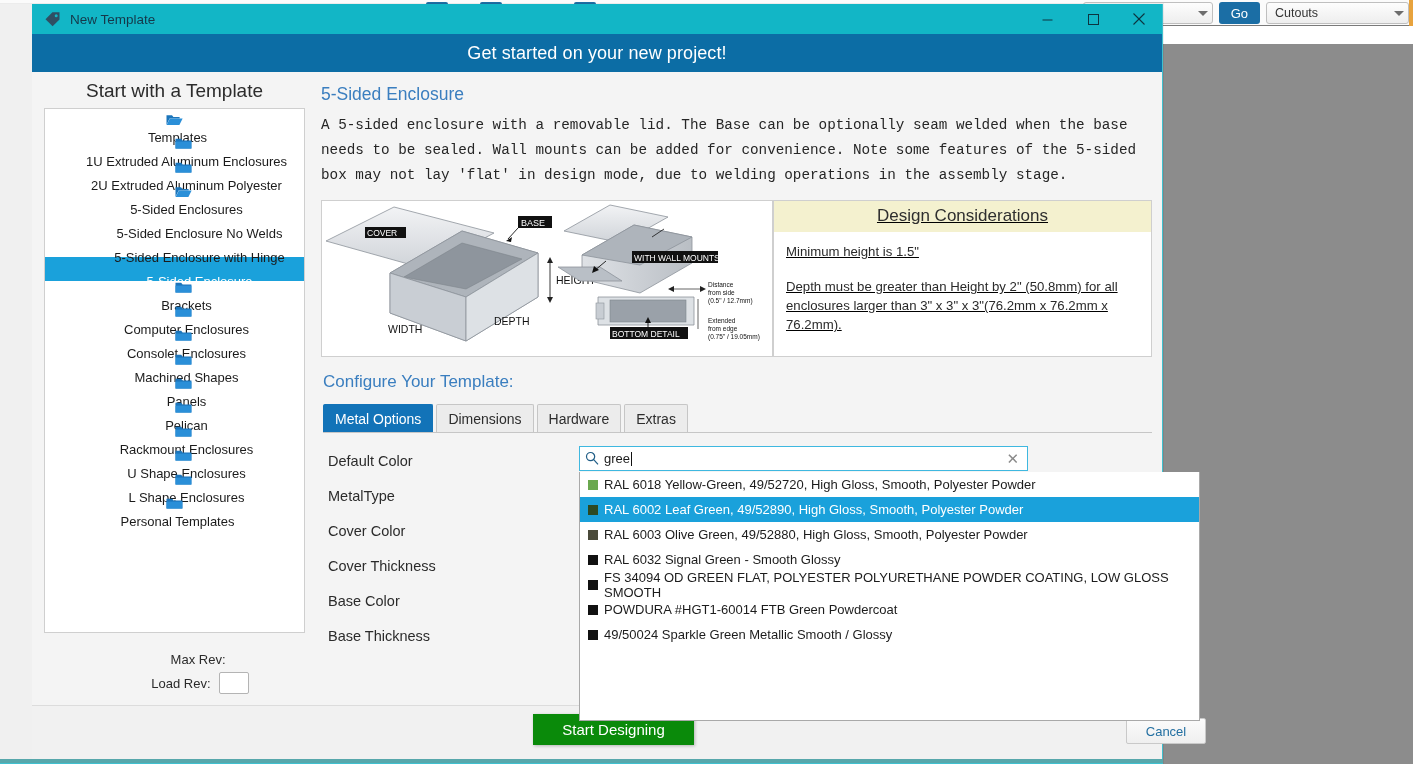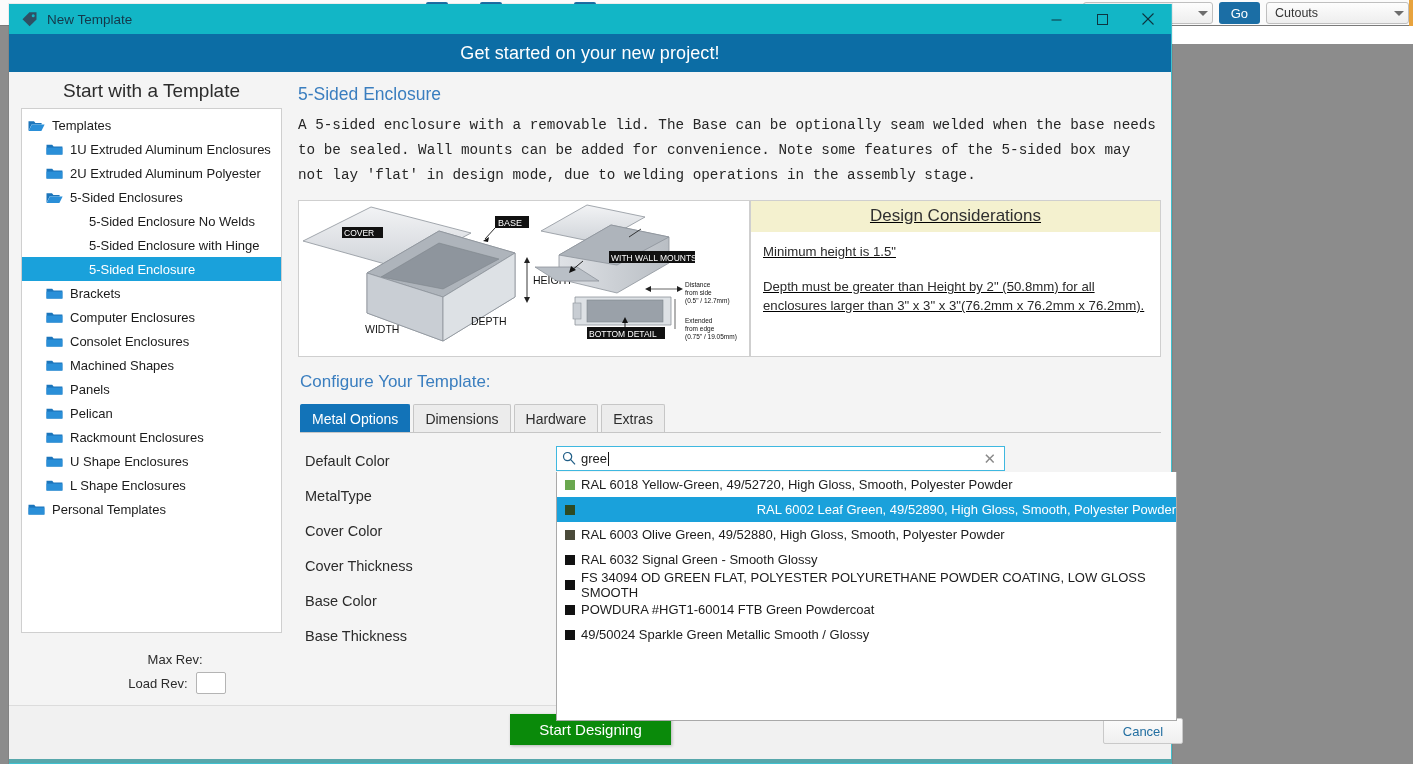--- a/index.html
+++ b/index.html
@@ -25,24 +25,24 @@
   .bg-btn-go {
     height: 22px; background: #1b6ea5; color: #fff; border-radius: 3px;
     display: flex; align-items: center; padding: 0 12px; font-size: 13px;
   }
   .bg-icon-sq { width: 22px; height: 22px; background: #1d6fa5; border-radius: 2px; }
   #bg-orange { position: absolute; right: 0; top: 0; width: 4px; height: 26px; background: #e8a33d; }
   #bg-white-right { position: absolute; right: 0; top: 26px; width: 253px; height: 18px; background: #fff; }
 
   
   #modal {
-    position: absolute; left: 9px; top: 4px; width: 1163px; height: 760px;
+    position: absolute; left: 0; top: 4px; width: 1163px; height: 760px;
     background: #f0f0f0; border: 1px solid #3fc0cf; border-top: none; border-left: none;
     box-shadow: 0 0 0 1px rgba(0,0,0,.06);
-    display: flex; flex-direction: column;
+    display: flex; flex-direction: column; padding-left: 32px;
   }
   #titlebar {
     height: 30px; background: #12b6c6; display: flex; align-items: center;
     flex: 0 0 30px;
   }
   #title-icon { margin-left: 10px; width: 20px; height: 20px; display: flex; align-items: center; justify-content: center; }
   #title-text { margin-left: 8px; font-size: 13.5px; color: #15384a; }
   #win-controls { margin-left: auto; display: flex; height: 30px; }
   .win-btn { width: 46px; height: 30px; display: flex; align-items: center; justify-content: center; color: #10333f; }
   .win-btn svg { display: block; }
@@ -55,21 +55,21 @@
 
   #body-area { flex: 1 1 auto; display: flex; position: relative; background: #f4f4f4; min-height: 0; }
 
   
   #left-panel { width: 285px; flex: 0 0 285px; display: flex; flex-direction: column; padding: 0 12px; }
   #left-title { font-size: 19px; color: #2c2c2c; text-align: center; padding: 8px 0 6px; }
   #tree {
     flex: 1 1 auto; background: #ffffff; border: 1px solid #cfcfcf;
     margin-bottom: 14px; padding: 4px 0 0 0; overflow: hidden;
   }
-  .tree-row { display: flex; align-items: center; height: 24px; font-size: 13px; color: #1b1b1b; white-space: nowrap; }
+  .tree-row { display: flex; align-items: center; height: 24px; font-size: 13px; color: #1b1b1b; white-space: nowrap; flex-direction: column; }
   .tree-row.sel { background: #1aa1db; color: #fff; }
   .tree-ind-0 { padding-left: 6px; }
   .tree-ind-1 { padding-left: 24px; }
   .tree-ind-2 { padding-left: 50px; }
   .folder { width: 17px; height: 13px; margin-right: 7px; flex: 0 0 17px; }
   .no-folder { width: 0px; margin-right: 0; }
 
   #rev-block { flex: 0 0 auto; padding: 0 0 10px 0; font-size: 13px; color: #2b2b2b; }
   .rev-row { display: flex; align-items: center; justify-content: center; height: 24px; }
   .rev-label { width: 118px; text-align: right; padding-right: 8px; }
@@ -116,21 +116,21 @@
   #search-text { font-size: 13px; color: #1b1b1b; margin-left: 4px; position: relative; }
   #caret { display: inline-block; width: 1px; height: 14px; background: #111; vertical-align: -3px; margin-left: 1px; }
   #search-clear { margin-left: auto; font-size: 15px; color: #8a8a8a; padding: 0 4px; line-height: 1; }
 
   
   #dropdown {
     position: absolute; left: 256px; top: 39px; width: 621px; height: 249px;
     background: #fff; border: 1px solid #a9a9a9; border-top: none; overflow: hidden; z-index: 30;
   }
   .opt { height: 25px; display: flex; align-items: center; padding-left: 8px; font-size: 13px; color: #1c1c1c; }
-  .opt.sel { background: #1aa1db; color: #fff; justify-content: space-between; }
+  .opt.sel { background: #1aa1db; color: #fff; }
   .swatch { width: 10px; height: 10px; flex: 0 0 10px; margin-right: 6px; border: 0; }
 
   
   #footer {
     flex: 0 0 58px; background: #f1f1f1; border-top: 1px solid #dcdcdc;
     display: flex; align-items: center; position: relative;
   }
   #start-btn {
     position: absolute; left: 501px; top: 8px; width: 161px; height: 31px;
     background: #0a8a0a; color: #fff; font-size: 15px;

